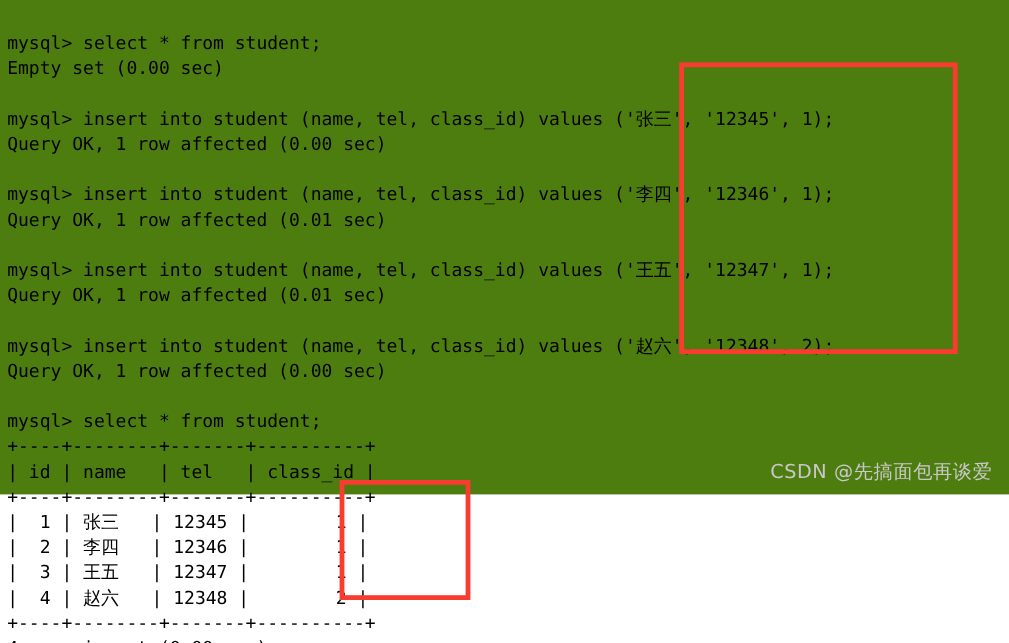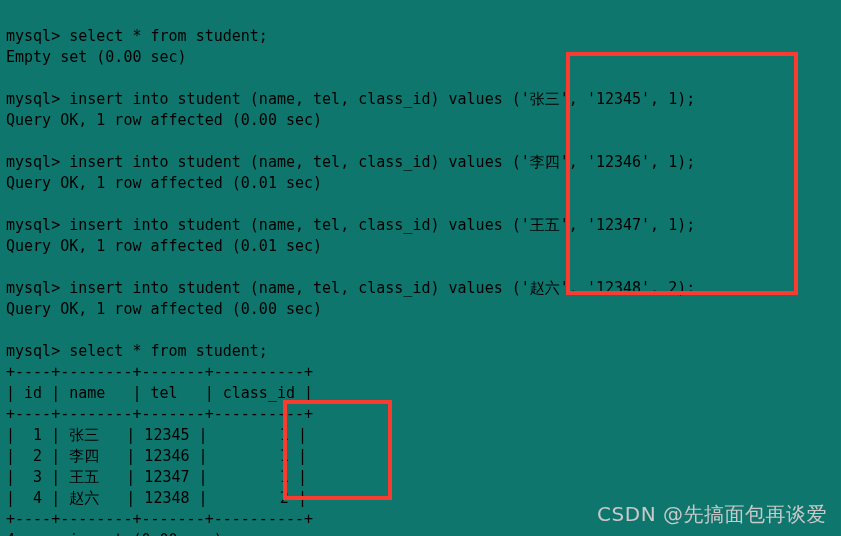--- a/index.html
+++ b/index.html
@@ -14,22 +14,22 @@
     position: relative;
     overflow: hidden;
     font-family: "DejaVu Sans Mono", "Liberation Mono", monospace;
   }
 
   #terminal {
     position: absolute;
     left: 0;
     top: 0;
     width: 841px;
-    height: 536px;
-    background: #0f766e;
+    height: 412px;
+    background: #4d7c0f;
   }
 
   .console {
     position: absolute;
     left: 6px;
     top: 5px;
     font-family: "DejaVu Sans Mono", "Liberation Mono", monospace;
     font-size: 15px;
     line-height: 21px;
     color: #000000;
@@ -69,21 +69,21 @@
     width: 109px;
     height: 100px;
   }
 
   
   #watermark {
     position: absolute;
     right: 14px;
     bottom: 8px;
     font-family: "DejaVu Sans", "Liberation Sans", sans-serif;
-    font-size: 20px;
+    font-size: 16px;
     color: #c9c9c9;
     white-space: nowrap;
     letter-spacing: 0.5px;
   }
 </style>
 </head>
 <body>
 
 <div id="terminal">
 

